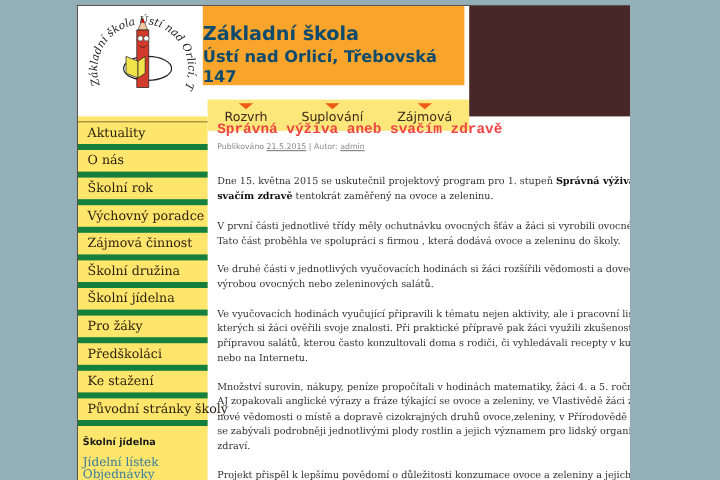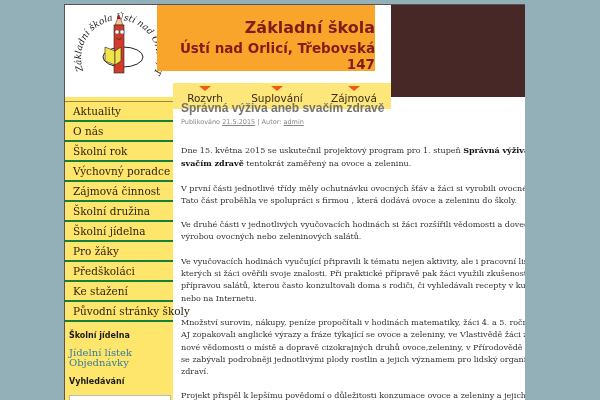--- a/index.html
+++ b/index.html
@@ -16,23 +16,23 @@
     border-left:1px solid #555;
     border-top:1px solid #555;
     overflow:hidden;
   }
   
   #logo {
     position:absolute; left:0; top:0; width:108px; height:91px;
     background:#fff;
   }
   #banner {
-    position:absolute; left:92px; top:0; width:218px; height:66px;
+    position:absolute; left:104px; top:0; width:218px; height:66px;
     background:#f9a42a;
-    color:#7f1d1d; text-align:right;
+    color:#0c4a6e; text-align:left;
     font-family:"DejaVu Sans", sans-serif; font-weight:bold;
   }
   #banner .l1 { font-size:16px; margin-top:13px; }
   #banner .l2 { font-size:13.5px; margin-top:3px; }
   #topnav {
     position:absolute; left:108px; top:66px; width:218px; height:26px;
     background:#fde77a;
     display:flex; justify-content:space-around; align-items:flex-end;margin-top:12px;
   }
   #topnav .tn {
@@ -48,40 +48,40 @@
     position:absolute; left:326px; top:0; width:134px; height:92px;
     background:#472827;
   }
   
   #sidebar {
     position:absolute; left:0; top:92px; width:108px; height:310px;
     background:#fde66b;
   }
   .menu-item {
     height:18px; line-height:18px; font-size:10.5px; color:#2a1e10;
-    padding-left:8px; border-bottom:2px solid #15803d; cursor:pointer;
+    padding-left:8px; border-bottom:5px solid #15803d; cursor:pointer;
     white-space:nowrap;
   }
   .menu-item:first-child { border-top:1px solid #9a8540; }
   .side-h {
     font-family:"DejaVu Sans", sans-serif; font-weight:bold; font-size:8px;
     color:#1b1b1b; padding-left:4px; margin-top:9px;
   }
   .side-link {
     font-size:10px; color:#3a7ba0; padding-left:4px; line-height:10px; cursor:pointer; display:block;
   }
   #search-input {
     margin:9px 0 0 4px; width:100px; height:11px; border:1px solid #bbb; background:#fff; display:block; padding:0;
   }
   
   #main {
     position:absolute; left:116px; top:96px; width:345px;
   }
   #post-title {
-    font-family:Liberation Sans, sans-serif; font-weight:bold; font-size:12px; color:#737373; margin:0;
+    font-family:Liberation Mono, monospace; font-weight:bold; font-size:12px; color:#ef4444; margin:0;
   }
   #post-meta {
     font-family:"DejaVu Sans", sans-serif; font-size:6.5px; color:#888; margin-top:3px;
   }
   #post-meta a { color:#888; text-decoration:underline; }
   .para {
     font-size:8px; line-height:12.3px; color:#333; margin:0 0 12px 0; white-space:nowrap;
   }
   .para b { color:#111; }
 </style>

